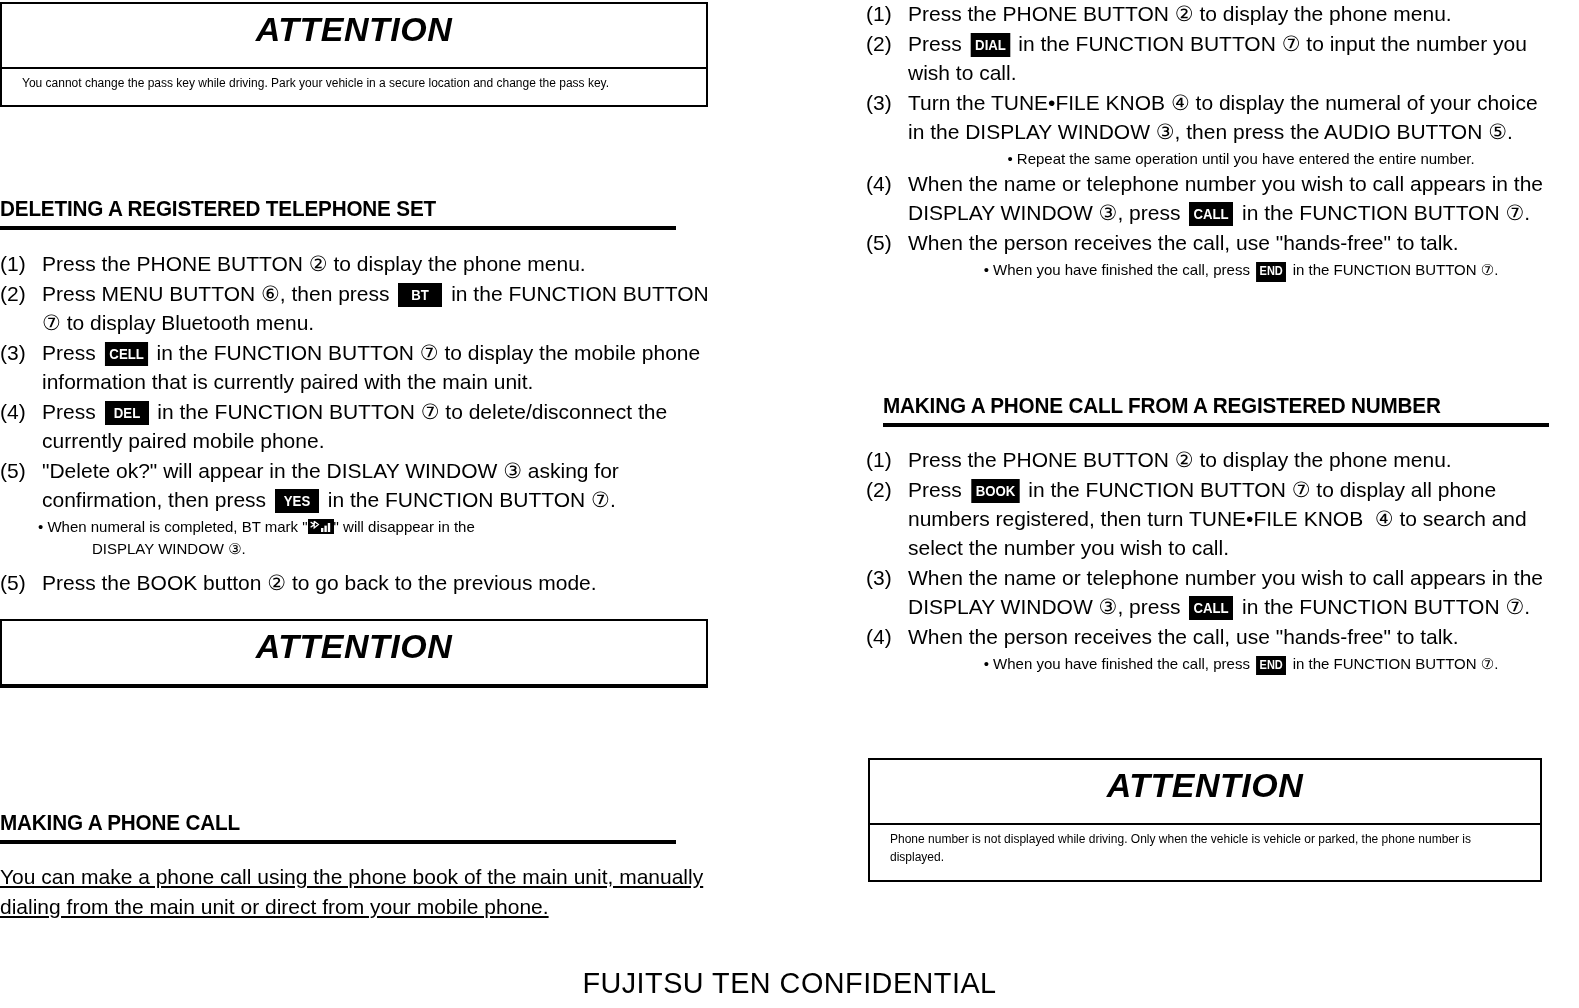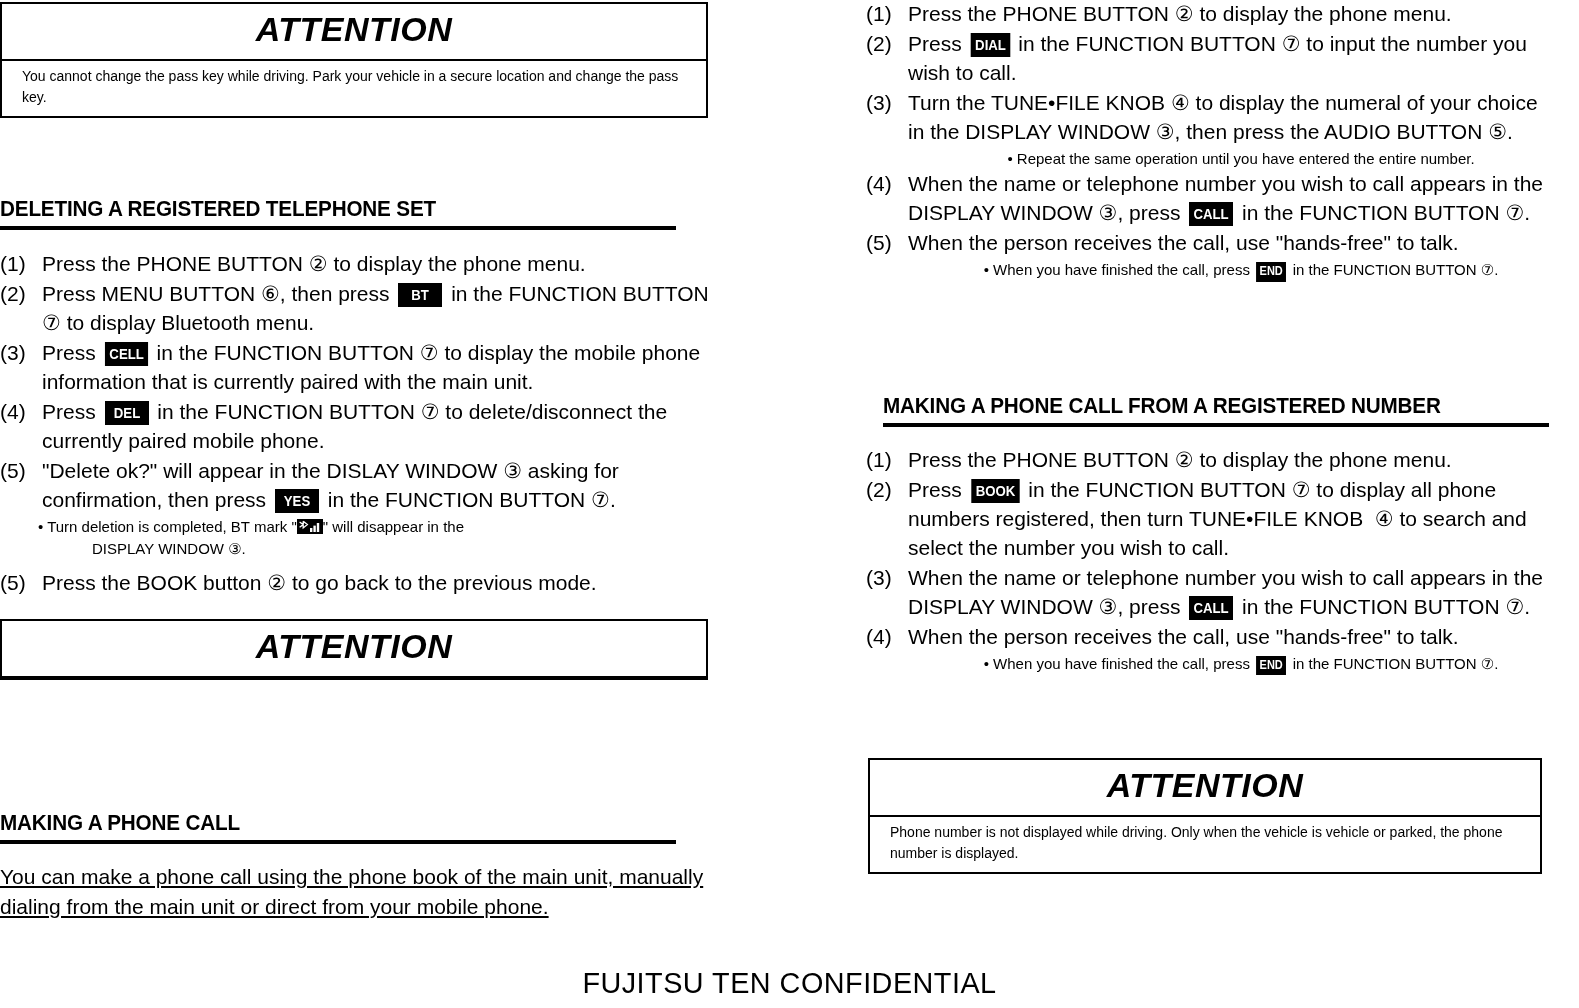--- a/index.html
+++ b/index.html
@@ -43,28 +43,28 @@
     background: #fff;
     box-sizing: border-box;
   }
   .attention-title {
     text-align: center;
     font-family: "Liberation Sans", sans-serif;
     font-weight: bold;
     font-style: italic;
     font-size: 34px;
     letter-spacing: 0.5px;
-    padding: 8px 0 11px 0;
+    padding: 8px 0 19px 0;
     border-bottom: 2px solid #000;
     line-height: 1.05;
   }
   .attention-body {
-    font-size: 14px;
+    font-size: 12px;
     line-height: 1.55;
-    padding: 5px 12px 7px 20px;
+    padding: 5px 12px 13px 20px;
   }
 
   
   .section-heading {
     font-family: "Liberation Sans", sans-serif;
     font-weight: bold;
     font-size: 22.5px;
     letter-spacing: -0.2px;
     transform: scaleX(0.92);
     transform-origin: left center;
@@ -216,21 +216,21 @@
             <span class="step-num">(4)</span>
             <span class="step-text">Press <span class="key wide">DEL</span> in the FUNCTION BUTTON ⑦ to delete/disconnect the currently paired mobile phone.</span>
           </div>
           <div class="step">
             <span class="step-num">(5)</span>
             <span class="step-text">"Delete ok?" will appear in the DISLAY WINDOW ③ asking for confirmation, then press <span class="key wide">YES</span> in the FUNCTION BUTTON ⑦.</span>
           </div>
         </div>
 
       <div class="note">
-        <span>• Turn deletion is completed, BT mark "</span><span class="bt-mark"><svg width="26" height="15" viewBox="0 0 26 15">
+        <span>• When numeral is completed, BT mark "</span><span class="bt-mark"><svg width="26" height="15" viewBox="0 0 26 15">
               <rect x="0" y="0" width="26" height="15" fill="#000"></rect>
               <path d="M6.2 2.2 L10.4 5.6 L6.2 9.0 L6.2 2.2 M6.2 5.6 L2.6 3.0 M6.2 5.6 L2.6 8.2" stroke="#fff" stroke-width="1.3" fill="none"></path>
               <rect x="13" y="9" width="2.4" height="4" fill="#fff"></rect>
               <rect x="16.4" y="6.6" width="2.4" height="6.4" fill="#fff"></rect>
               <rect x="19.8" y="4" width="2.4" height="9" fill="#fff"></rect>
             </svg></span><span>" will disappear in the</span>
       </div>
       <div class="note indent2">DISPLAY WINDOW ③.</div>
 
       <div class="steps" style="margin-top:8px;">

